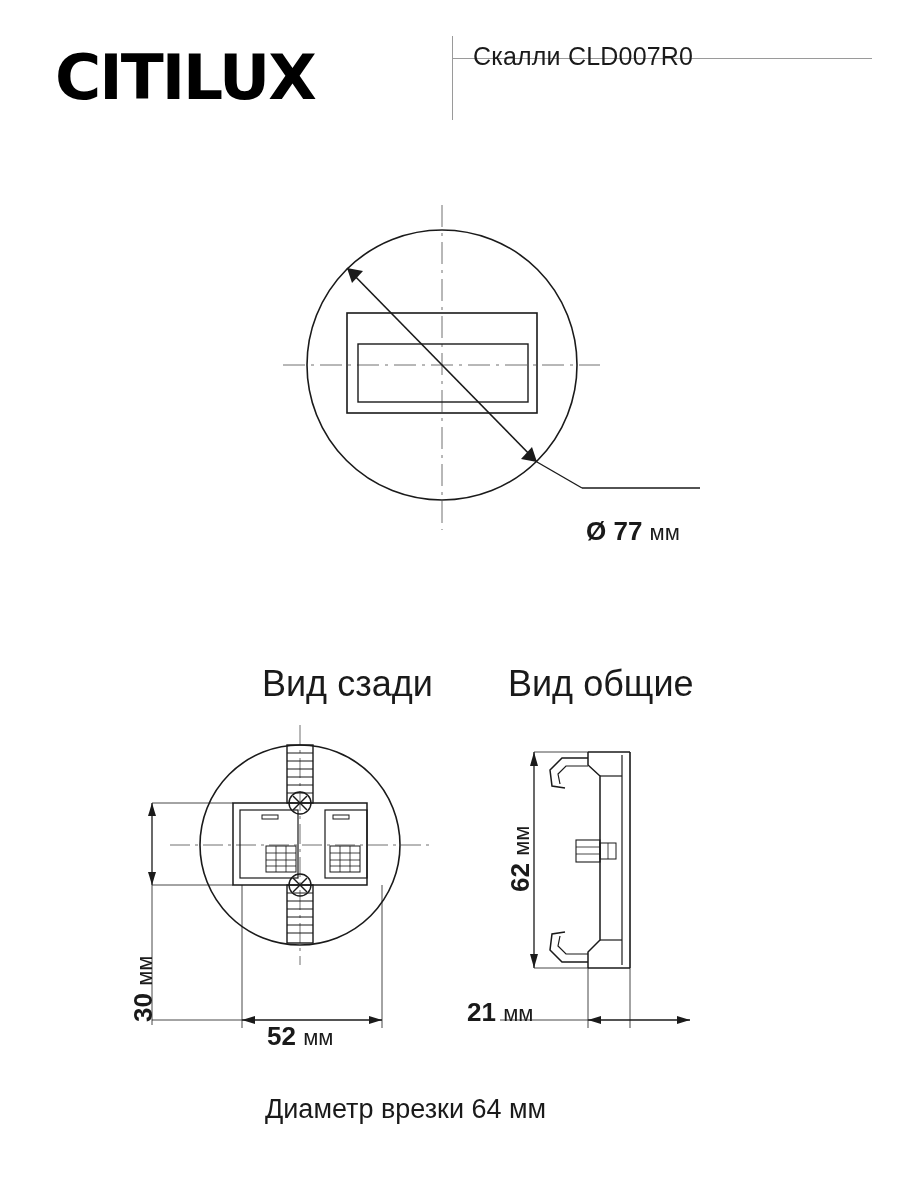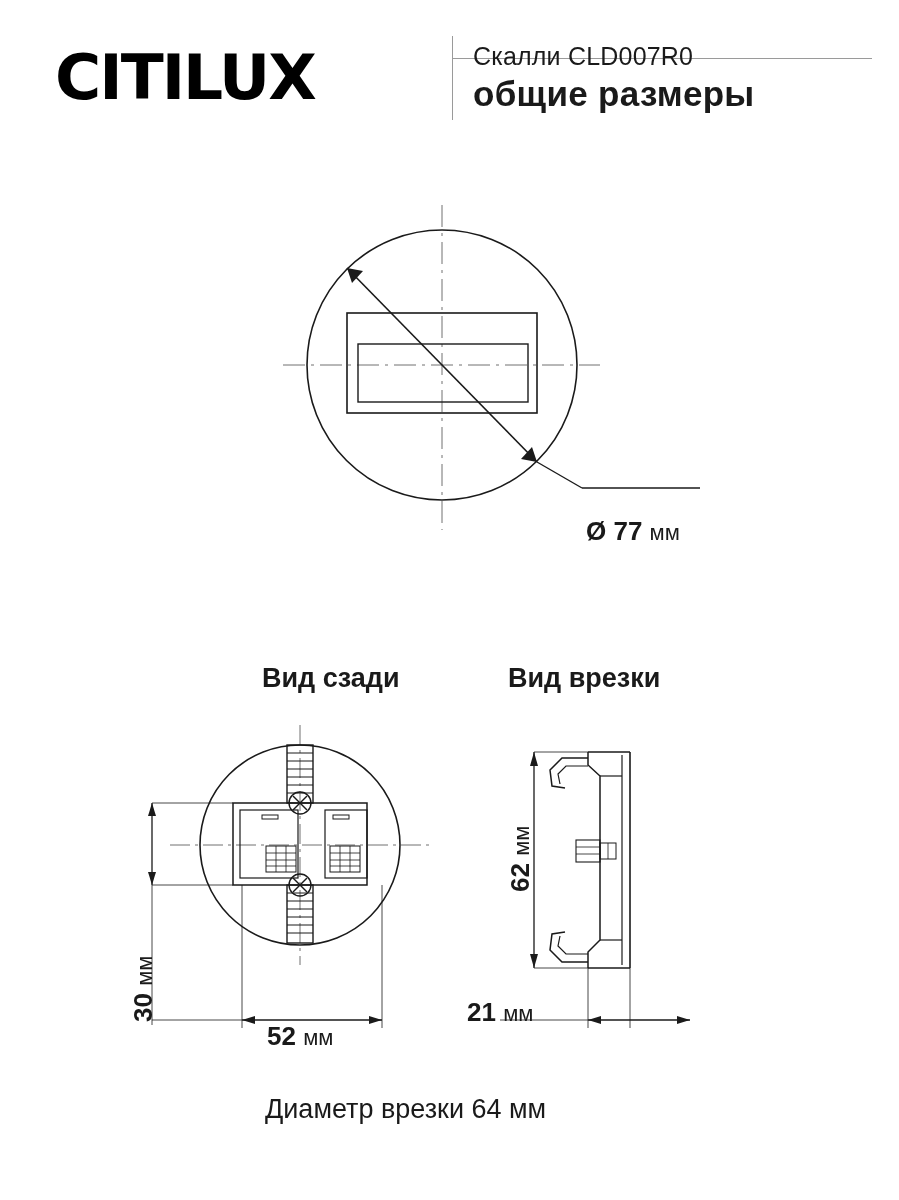--- a/index.html
+++ b/index.html
@@ -76,41 +76,40 @@
   }
   .dim-big {
     font-size: 26px;
     font-weight: bold;
   }
   .dim-unit {
     font-size: 22px;
     font-weight: normal;
   }
   .view-title {
-    font-size: 27px;
-    font-weight: bold;
+    font-size: 36px;
+    font-weight: normal;
   }
   .footer-note {
     font-size: 27px;
     font-weight: normal;
   }
   .rot90 {
     transform-origin: 0 0;
     transform: rotate(-90deg);
   }
 </style>
 </head>
 <body>
 
 <div class="header">
   <div class="logo">CITILUX</div>
   <div class="header-rule"></div>
   <div class="header-divider"></div>
   <div class="model-name">Скалли CLD007R0</div>
-  <div class="title-main">общие размеры</div>
 </div>
 
 <div class="drawing">
   <svg width="899" height="1060" viewBox="0 0 899 1060" xmlns="http://www.w3.org/2000/svg">
 
     <g>
 
       <line x1="283" y1="225" x2="600" y2="225" stroke="#707070" stroke-width="1" stroke-dasharray="22,6,3,6"></line>
       <line x1="442" y1="65" x2="442" y2="390" stroke="#707070" stroke-width="1" stroke-dasharray="22,6,3,6"></line>
 
@@ -234,21 +233,21 @@
 
   </svg>
 </div>
 
 <div class="txt dim-big" style="left:586px; top:468px;margin-top:48px;">
   <span>Ø 77</span>
   <span class="dim-unit">мм</span>
 </div>
 
 <div class="txt view-title" style="left:262px; top:663px;">Вид сзади</div>
-<div class="txt view-title" style="left:508px; top:663px;">Вид врезки</div>
+<div class="txt view-title" style="left:508px; top:663px;">Вид общие</div>
 
 <div class="txt dim-big rot90" style="left:128px; top:1022px;">
   <span>30</span>
   <span class="dim-unit">мм</span>
 </div>
 
 <div class="txt dim-big" style="left:267px; top:997px;margin-top:24px;">
   <span>52</span>
   <span class="dim-unit">мм</span>
 </div>

